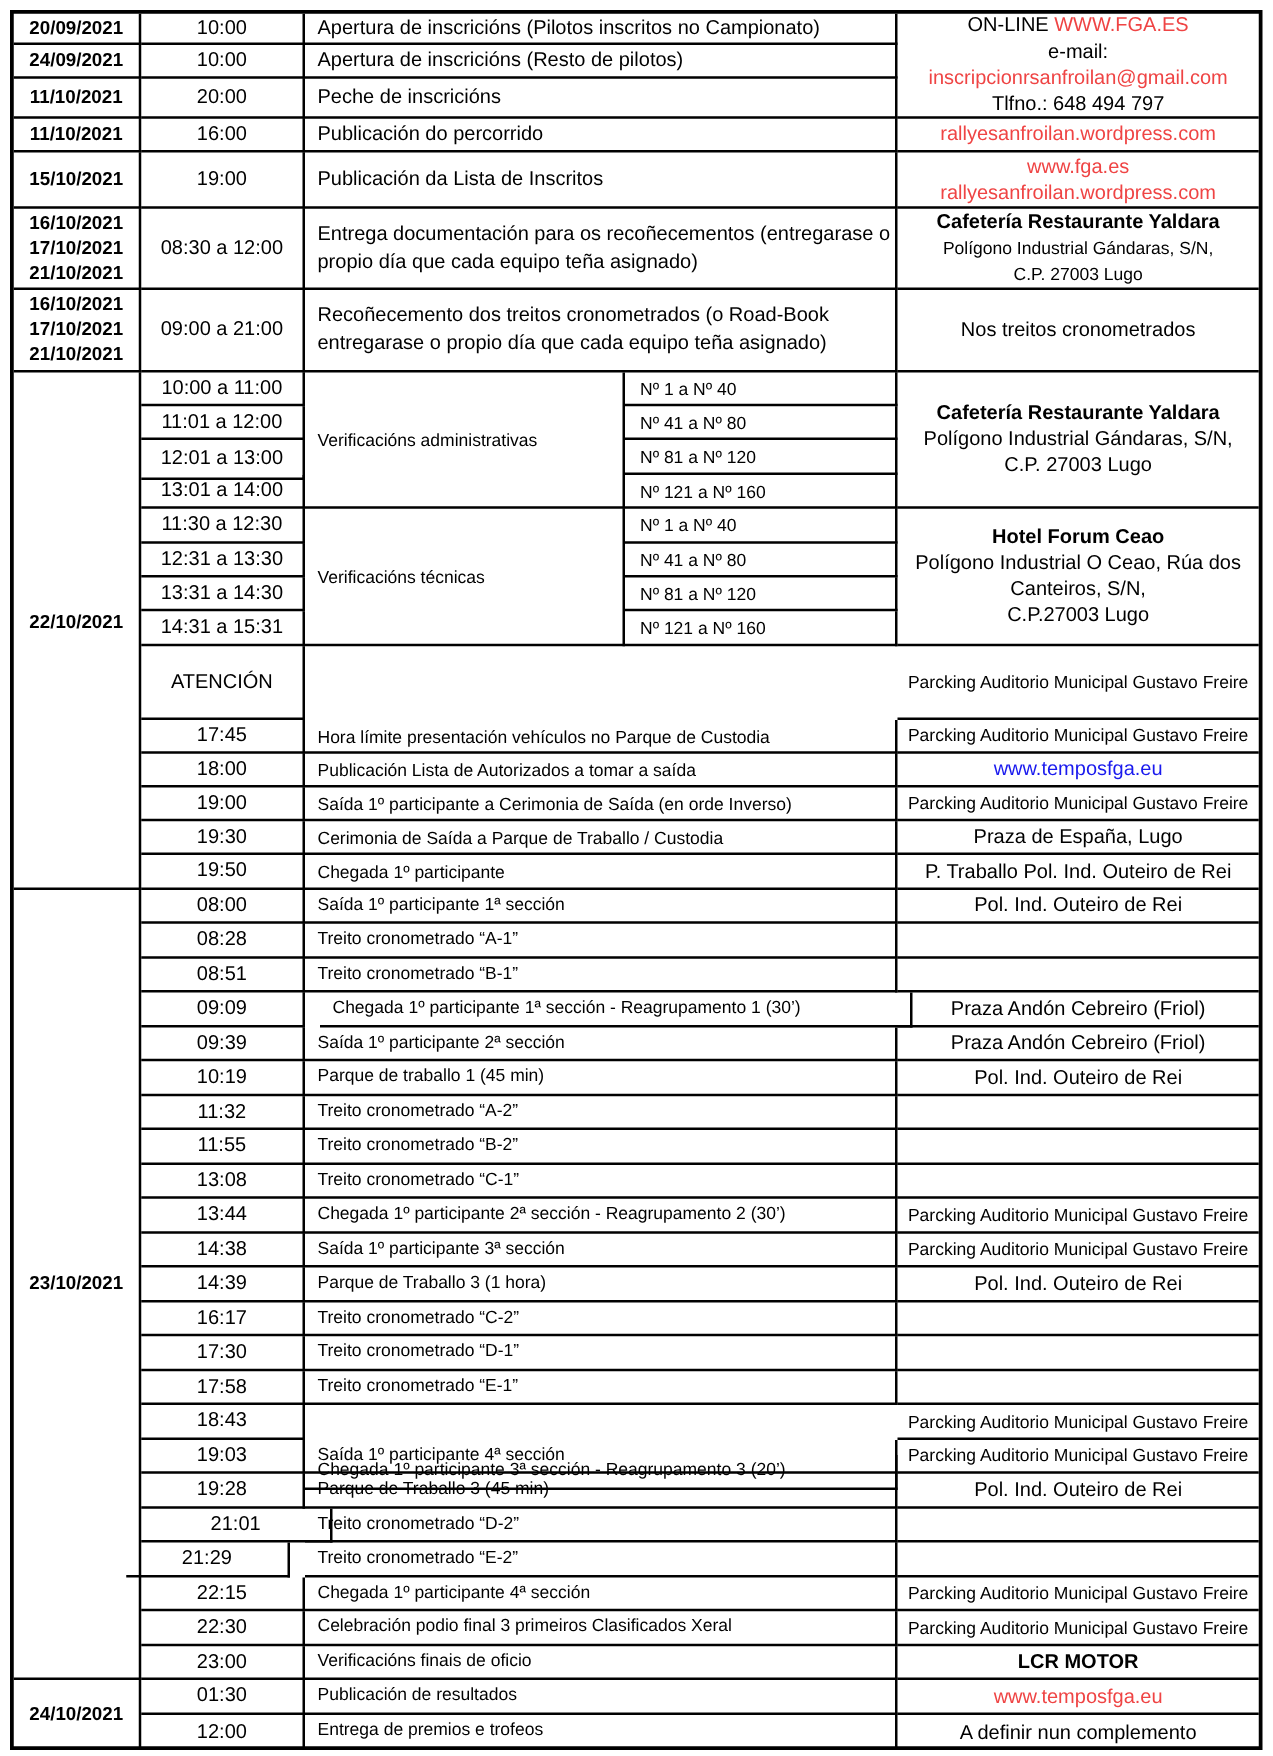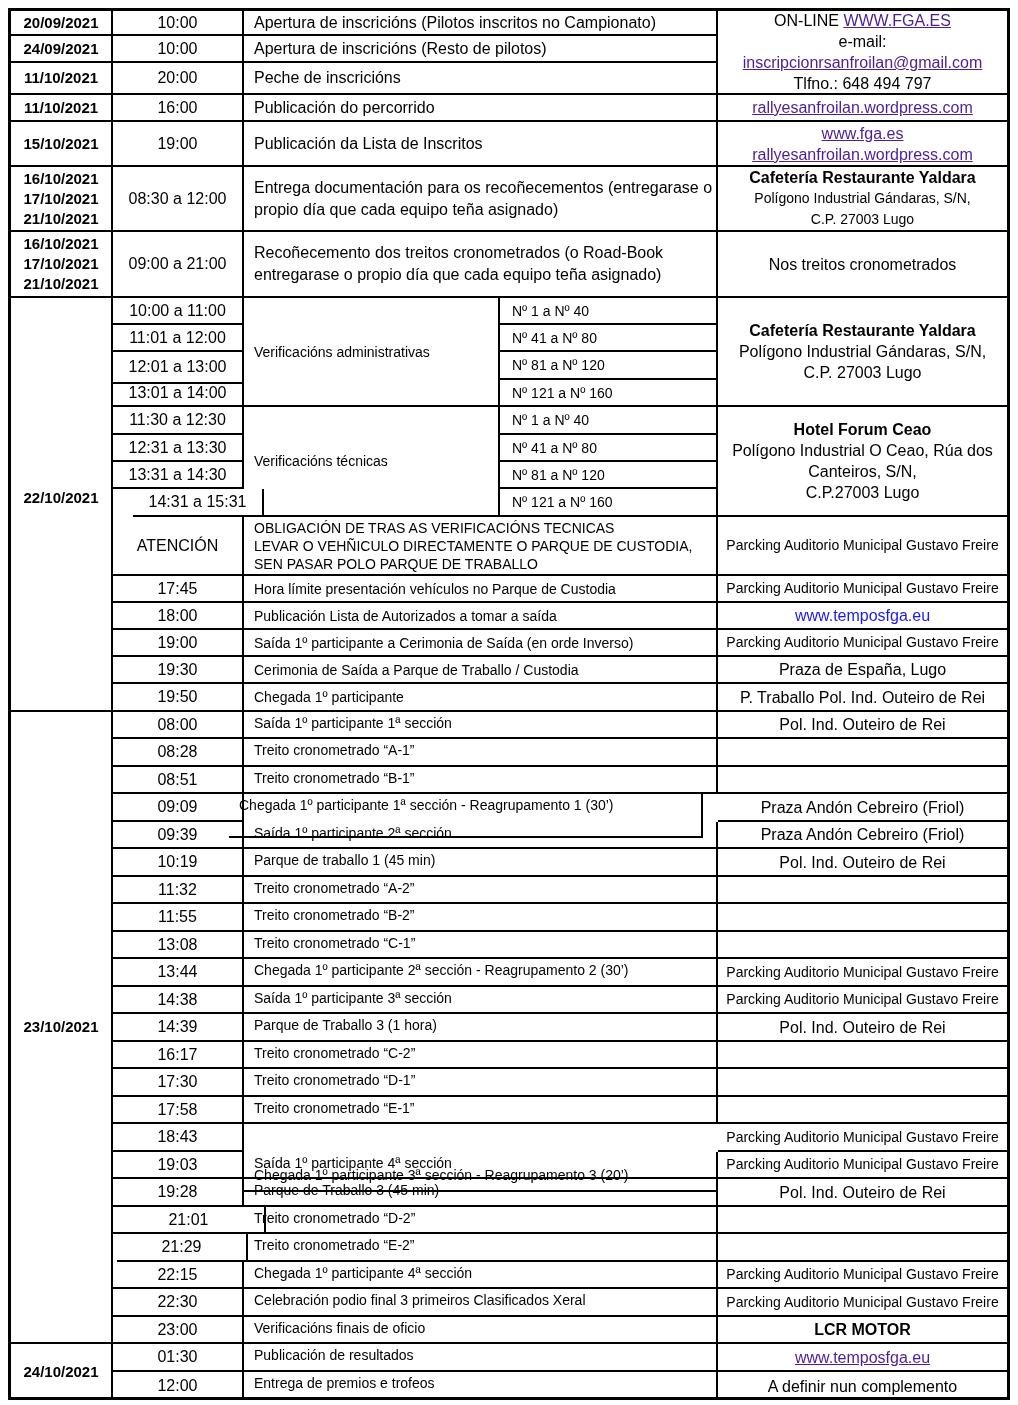--- a/index.html
+++ b/index.html
@@ -11,21 +11,21 @@
           display: flex; flex-direction: column; justify-content: center; overflow: hidden; }
   .c-date { font-weight: bold; font-size: 15px; align-items: center; text-align: center; line-height: 20px; }
   .c-time { font-size: 16px; align-items: center; text-align: center; }
   .c-act { font-size: 16px; padding-left: 10px; align-items: flex-start; line-height: 22px; }
   .c-act.sm { font-size: 14px; line-height: 18px; justify-content: flex-start; padding-top: 2px; }
   .c-act.smc { font-size: 14px; line-height: 18px; }
   .c-num { font-size: 14px; padding-left: 12px; align-items: flex-start; }
   .c-loc { font-size: 16px; align-items: center; text-align: center; line-height: 21px; border-right: none; }
   .c-loc.xs { font-size: 14px; }
   .bold { font-weight: bold; }
-  .link { color: #4c1d95; text-decoration: underline; }
+  .link { color: #ef4444; }
   .link-plain { color: #1a1aee; }
   .att { font-weight: normal; font-size: 16px; }
   .warn { font-size: 14px; line-height: 18px; }
 </style>
 </head>
 <body>
 
 <div id="sheet">
     <div class="cell c-date" style="left: 0px; top: 0px; width: 102px; height: 25px;">
       <span>20/09/2021</span>
@@ -150,21 +150,21 @@
     </div>
     <div class="cell c-num" style="left: 489px; top: 424px; width: 218px; height: 27px;">
       <span>Nº 41 a Nº 80</span>
     </div>
     <div class="cell c-time" style="left: 102px; top: 451px; width: 131px; height: 27px;">
       <span>13:31 a 14:30</span>
     </div>
     <div class="cell c-num" style="left: 489px; top: 451px; width: 218px; height: 27px;">
       <span>Nº 81 a Nº 120</span>
     </div>
-    <div class="cell c-time" style="left: 102px; top: 478px; width: 131px; height: 28px; margin-left: 20px;">
+    <div class="cell c-time" style="left: 102px; top: 478px; width: 131px; height: 28px;">
       <span>14:31 a 15:31</span>
     </div>
     <div class="cell c-num" style="left: 489px; top: 478px; width: 218px; height: 28px;">
       <span>Nº 121 a Nº 160</span>
     </div>
     <div class="cell c-act smc" style="left: 233px; top: 287px; width: 256px; height: 109px;">
       <span>Verificacións administrativas</span>
     </div>
     <div class="cell c-act smc" style="left: 233px; top: 396px; width: 256px; height: 110px;">
       <span>Verificacións técnicas</span>
@@ -176,25 +176,20 @@
     </div>
     <div class="cell c-loc" style="left: 707px; top: 396px; width: 289px; height: 110px;">
       <div style="font-weight:bold"><span>Hotel Forum Ceao</span></div>
       <div><span>Polígono Industrial O Ceao, Rúa dos</span></div>
       <div><span>Canteiros, S/N,</span></div>
       <div><span>C.P.27003 Lugo</span></div>
     </div>
     <div class="cell c-time" style="left: 102px; top: 506px; width: 131px; height: 59px;">
       <span class="att">ATENCIÓN</span>
     </div>
-    <div class="cell c-act warn" style="left: 233px; top: 506px; width: 474px; height: 59px;">
-      <div><span>OBLIGACIÓN DE TRAS AS VERIFICACIÓNS TECNICAS</span></div>
-      <div><span>LEVAR O VEHÑICULO DIRECTAMENTE O PARQUE DE CUSTODIA,</span></div>
-      <div><span>SEN PASAR POLO PARQUE DE TRABALLO</span></div>
-    </div>
     <div class="cell c-loc xs" style="left: 707px; top: 506px; width: 289px; height: 59px;">
       <span>Parcking Auditorio Municipal Gustavo Freire</span>
     </div>
     <div class="cell c-time" style="left: 102px; top: 565px; width: 131px; height: 27px;">
       <span>17:45</span>
     </div>
     <div class="cell c-act smc" style="left: 233px; top: 565px; width: 474px; height: 27px;">
       <span>Hora límite presentación vehículos no Parque de Custodia</span>
     </div>
     <div class="cell c-loc xs" style="left: 707px; top: 565px; width: 289px; height: 27px;">
@@ -258,21 +253,21 @@
     <div class="cell c-time" style="left: 102px; top: 756px; width: 131px; height: 27px;">
       <span>08:51</span>
     </div>
     <div class="cell c-act sm" style="left: 233px; top: 756px; width: 474px; height: 27px;">
       <span>Treito cronometrado “B-1”</span>
     </div>
     <div class="cell c-loc" style="left: 707px; top: 756px; width: 289px; height: 27px;"></div>
     <div class="cell c-time" style="left: 102px; top: 783px; width: 131px; height: 28px;">
       <span>09:09</span>
     </div>
-    <div class="cell c-act sm" style="left: 218px; top: 783px; width: 474px; height: 44px;">
+    <div class="cell c-act sm" style="left: 245px; top: 783px; width: 474px; height: 28px;">
       <span>Chegada 1º participante 1ª sección - Reagrupamento 1 (30’)</span>
     </div>
     <div class="cell c-loc" style="left: 707px; top: 783px; width: 289px; height: 28px;">
       <span>Praza Andón Cebreiro (Friol)</span>
     </div>
     <div class="cell c-time" style="left: 102px; top: 811px; width: 131px; height: 27px;">
       <span>09:39</span>
     </div>
     <div class="cell c-act sm" style="left: 233px; top: 811px; width: 474px; height: 27px;">
       <span>Saída 1º participante 2ª sección</span>
@@ -385,21 +380,21 @@
     <div class="cell c-loc" style="left: 707px; top: 1168px; width: 289px; height: 28px;">
       <span>Pol. Ind. Outeiro de Rei</span>
     </div>
     <div class="cell c-time" style="left: 102px; top: 1196px; width: 153px; height: 27px;">
       <span>21:01</span>
     </div>
     <div class="cell c-act sm" style="left: 233px; top: 1196px; width: 474px; height: 27px;">
       <span>Treito cronometrado “D-2”</span>
     </div>
     <div class="cell c-loc" style="left: 707px; top: 1196px; width: 289px; height: 27px;"></div>
-    <div class="cell c-time" style="left: 106px; top: 1223px; width: 131px; height: 28px;">
+    <div class="cell c-time" style="left: 90px; top: 1223px; width: 131px; height: 28px;">
       <span>21:29</span>
     </div>
     <div class="cell c-act sm" style="left: 233px; top: 1223px; width: 474px; height: 28px;">
       <span>Treito cronometrado “E-2”</span>
     </div>
     <div class="cell c-loc" style="left: 707px; top: 1223px; width: 289px; height: 28px;"></div>
     <div class="cell c-time" style="left: 102px; top: 1251px; width: 131px; height: 27px;">
       <span>22:15</span>
     </div>
     <div class="cell c-act sm" style="left: 233px; top: 1251px; width: 474px; height: 27px;">

